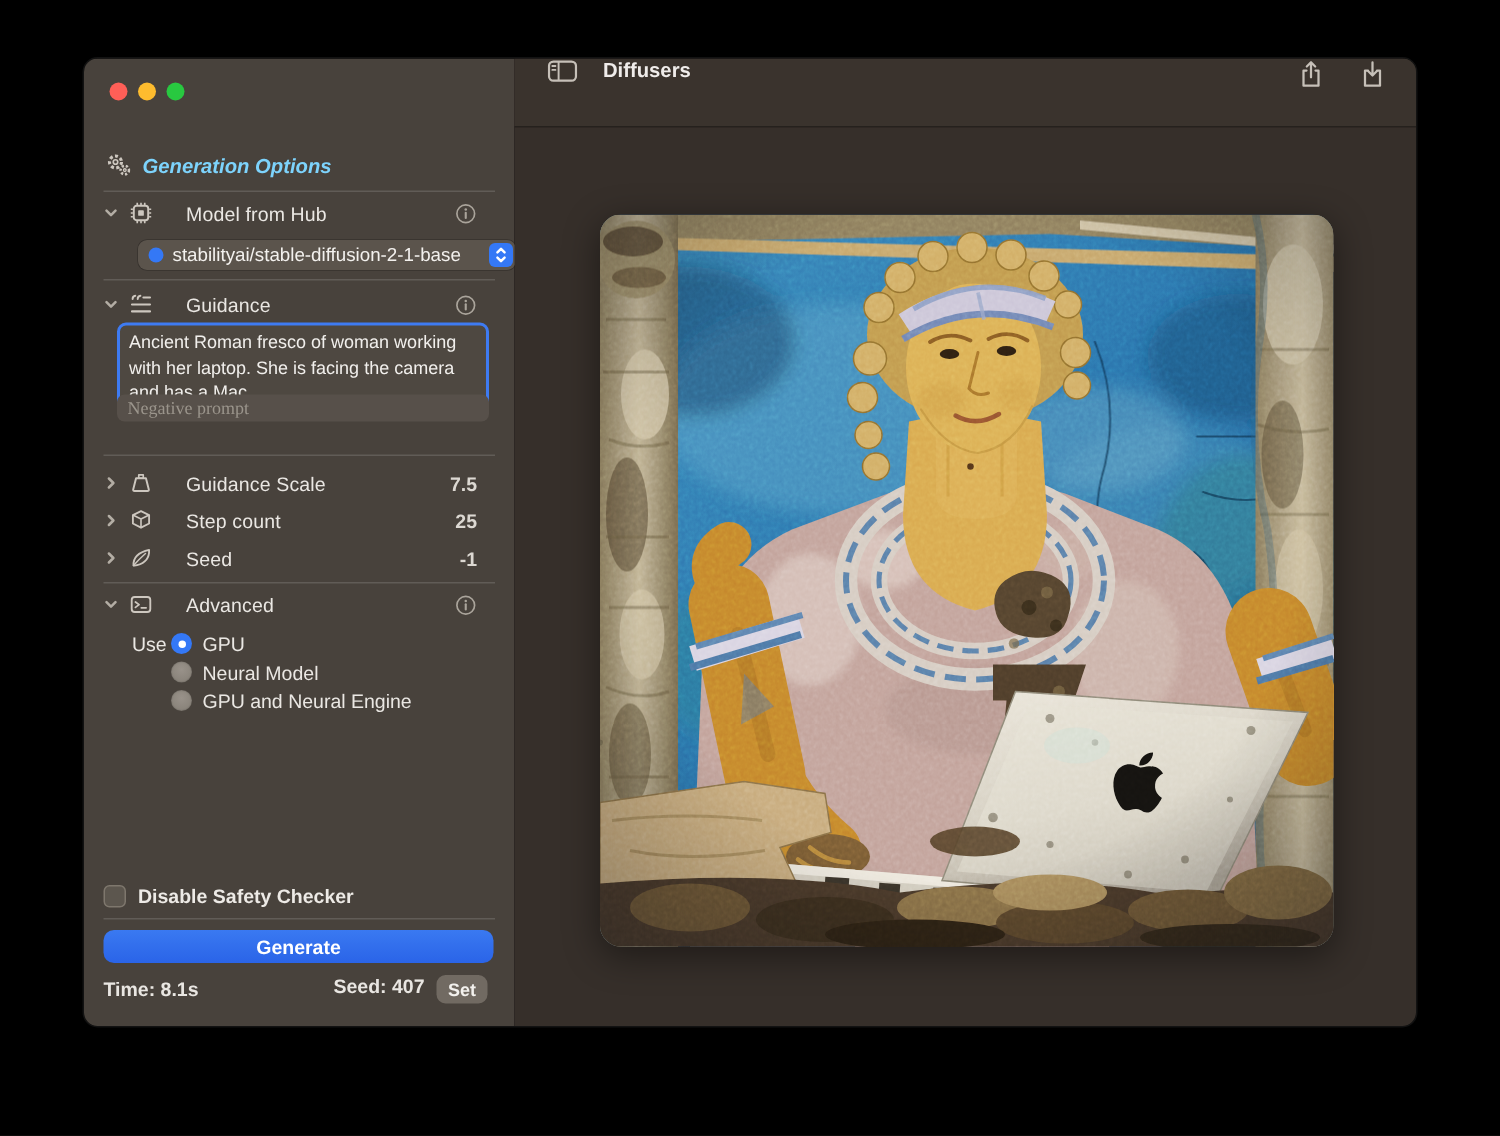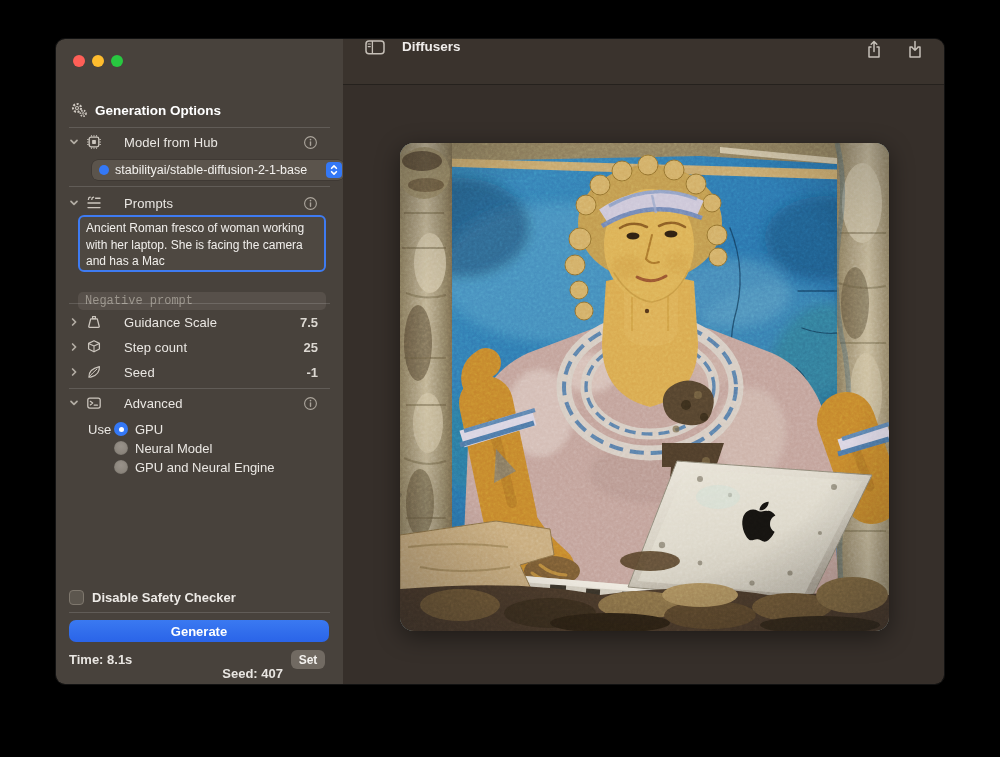--- a/index.html
+++ b/index.html
@@ -12,50 +12,50 @@
   }
   
   .sidebar { position:relative; width:287px; flex:0 0 287px; background:#48423c; }
   .lights { position:absolute; left:17px; top:16px; display:flex; gap:7px; }
   .light { width:12px; height:12px; border-radius:50%; }
   .srow { position:absolute; left:0; right:0; height:18px; display:flex; align-items:center; }
   .divider { position:absolute; left:13px; right:13px; height:1px; background:rgba(255,255,255,.14); }
   .chev { width:12px; margin-left:13px; color:#b3ada4; flex:0 0 12px; display:flex; align-items:center; }
   .sic { width:16px; height:16px; margin-left:5px; color:#cdc7bf; flex:0 0 16px; }
   .slabel { margin-left:22px; font-size:13px; color:#eae7e3; letter-spacing:.1px; }
-  .sheader { font-size:13.5px; font-weight:bold; color:#ffffff; margin-left:8px; }
+  .sheader { font-size:13.5px; font-weight:bold; color:#7dd3fc; margin-left:8px;font-style:italic; }
   .rright { position:absolute; right:25px; display:flex; align-items:center;text-align:right; }
   .value { font-size:13px; font-weight:bold; color:#dcd8d2; }
   .info { width:15px; height:15px; color:#aaa49b; }
   .dropdown { position:absolute; left:36px; top:121px; width:252px; height:20px; background:#5b544c;
     border-radius:6px; display:flex; align-items:center; padding:0 2px 0 7px; box-shadow:0 0 0 .5px rgba(0,0,0,.25); }
   .bluedot { width:10px; height:10px; border-radius:50%; flex:0 0 10px; }
   .dropdown .dtext { margin-left:6px; font-size:12.5px; color:#f3f1ee; white-space:nowrap; overflow:hidden; flex:1; }
   .stepper { width:16px; height:16px; border-radius:4px; flex:0 0 16px; display:flex; align-items:center; justify-content:center; }
   .promptbox { position:absolute; left:22px; top:176px; width:248px; height:57px; background:#4e4841;
     border:2px solid #3e7bf2; border-radius:6px; padding:3px 6px; font-family:"Liberation Sans",sans-serif;
     font-size:12px; line-height:1.38; color:#f1efec; resize:none; outline:none; overflow:hidden; }
-  .negfield { position:absolute; left:22px; top:253px; width:248px; height:18px; background:#57504a;
-    border:none; border-radius:5px; padding:0 7px; font-family:Liberation Mono, monospace; font-size:12px; color:#e8e5e1; }
+  .negfield { position:absolute; left:22px; top:224px; width:248px; height:18px; background:#57504a;
+    border:none; border-radius:5px; padding:0 7px; font-family:Liberation Serif, serif; font-size:12px; color:#e8e5e1; }
   .negfield::placeholder { color:#9b958c; }
   .uselbl { position:absolute; left:32px; font-size:13px; color:#eae7e3; }
   .radio { position:absolute; left:58px; width:14px; height:14px; border-radius:50%; }
   .radio.off { background:radial-gradient(circle at 50% 38%, #99928a, #837d74); box-shadow:inset 0 0 1px rgba(0,0,0,.4); }
   .radio.on { background:#3478f6; }
   .radio.on::after { content:""; position:absolute; left:4.5px; top:4.5px; width:5px; height:5px; border-radius:50%; background:#fff; }
   .rlabel { position:absolute; left:79px; font-size:13px; color:#eae7e3; }
   .checkbox { width:15px; height:15px; border-radius:4px; background:#5c564e; border:1px solid #7e776d;
     margin-left:13px; flex:0 0 15px; }
   .cblabel { margin-left:8px; font-size:13px; font-weight:bold; color:#eee_be; color:#edeae6; }
   .genbtn { position:absolute; left:13px; top:581px; width:260px; height:22px; border:none; border-radius:7px;
     background:linear-gradient(#3a79f1,#2a64e8); color:#fff; font-family:"Liberation Sans",sans-serif;
     font-size:13px; font-weight:bold; cursor:pointer; }
   .statusrow { position:absolute; left:0; right:0; top:611px; height:20px; }
   .timetxt { position:absolute; left:13px; top:2px; font-size:13px; font-weight:bold; color:#e9e6e2; }
-  .seedtxt { position:absolute; right:60px; top:16px; font-size:13px; font-weight:bold; color:#e9e6e2; }
+  .seedtxt { position:absolute; right:60px; top:0; font-size:13px; font-weight:bold; color:#e9e6e2; }
   .setbtn { position:absolute; right:18px; top:0; width:34px; height:19px; border:none; border-radius:6px;
     background:#716a62; color:#f3f1ee; font-family:"Liberation Sans",sans-serif; font-size:12px; font-weight:bold; cursor:pointer; }
   
   .main { position:relative; flex:1; background:#362f2a; display:flex; flex-direction:column; }
   .titlebar { height:46px; flex:0 0 46px; background:#3a332d; display:flex; align-items:flex-start;
     border-bottom:1px solid rgba(0,0,0,.35); padding:0 20px 0 22px; }
   .tbicon { color:#c6c0b8; display:flex; align-items:center; }
   .title { margin-left:17px; font-size:13.5px; font-weight:bold; color:#efecea; }
   .tbright { margin-left:auto; display:flex; gap:23px; }
   .content { flex:1; position:relative; }
@@ -131,21 +131,21 @@
         <svg viewBox="0 0 10 10" width="10" height="10" fill="none" stroke="currentColor" stroke-width="1.7" stroke-linecap="round" stroke-linejoin="round">
             <path d="M2,3.4 L5,6.4 L8,3.4"></path>
           </svg>
       </span>
       <span class="sic">
         <svg viewBox="0 0 16 16" width="16" height="16" fill="none" stroke="currentColor" stroke-linecap="round">
           <path d="M2.4,4.4 q0,-2 1.8,-2.2 M5.8,4.4 q0,-2 1.8,-2.2" stroke-width="1.3"></path>
           <path d="M9.6,3.3 h4.4 M2,8 h12 M2,12.6 h12" stroke-width="1.4"></path>
         </svg>
       </span>
-      <span class="slabel">Prompts</span>
+      <span class="slabel">Guidance</span>
       <span class="rright info">
         <svg viewBox="0 0 16 16" width="15" height="15" fill="none" stroke="currentColor">
           <circle cx="8" cy="8" r="6.3" stroke-width="1.2"></circle>
           <path d="M8,7.3 V11" stroke-width="1.5" stroke-linecap="round"></path>
           <circle cx="8" cy="4.9" r="0.9" fill="currentColor" stroke="none"></circle>
         </svg>
       </span>
     </div>
 
     <textarea class="promptbox" spellcheck="false" style="">Ancient Roman fresco of woman working with her laptop. She is facing the camera and has a Mac</textarea>

